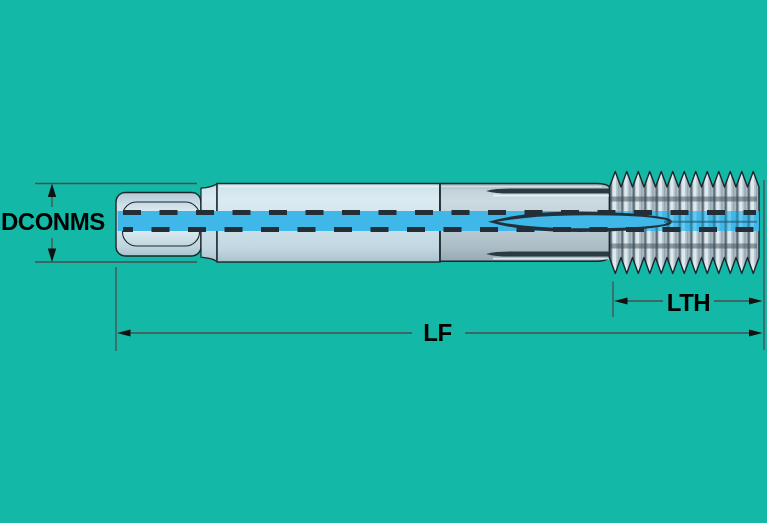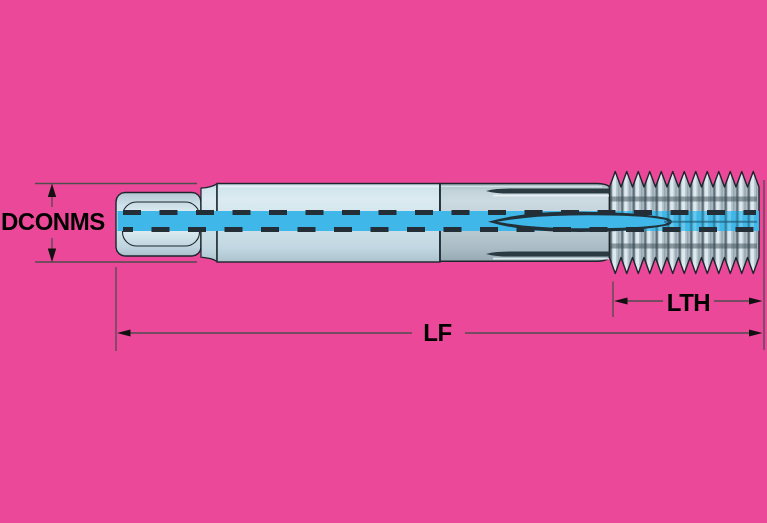--- a/index.html
+++ b/index.html
@@ -1,16 +1,16 @@
 <!DOCTYPE html>
 <html><head>
 <meta charset="utf-8">
 <style>
   html,body{margin:0;padding:0;background:#ffffff;}
-  .stage{position:relative;width:767px;height:523px;background:#ec4899;overflow:hidden;
+  .stage{position:relative;width:767px;height:523px;background:#14b8a6;overflow:hidden;
          font-family:"Liberation Sans", sans-serif;}
   svg{display:block;}
   text{font-family:"Liberation Sans", sans-serif;font-weight:bold;fill:#000;}
 </style>
 </head>
 <body>
 
 <div class="stage">
 <svg width="767" height="523" viewBox="0 0 767 523" xmlns="http://www.w3.org/2000/svg">
   <defs>

